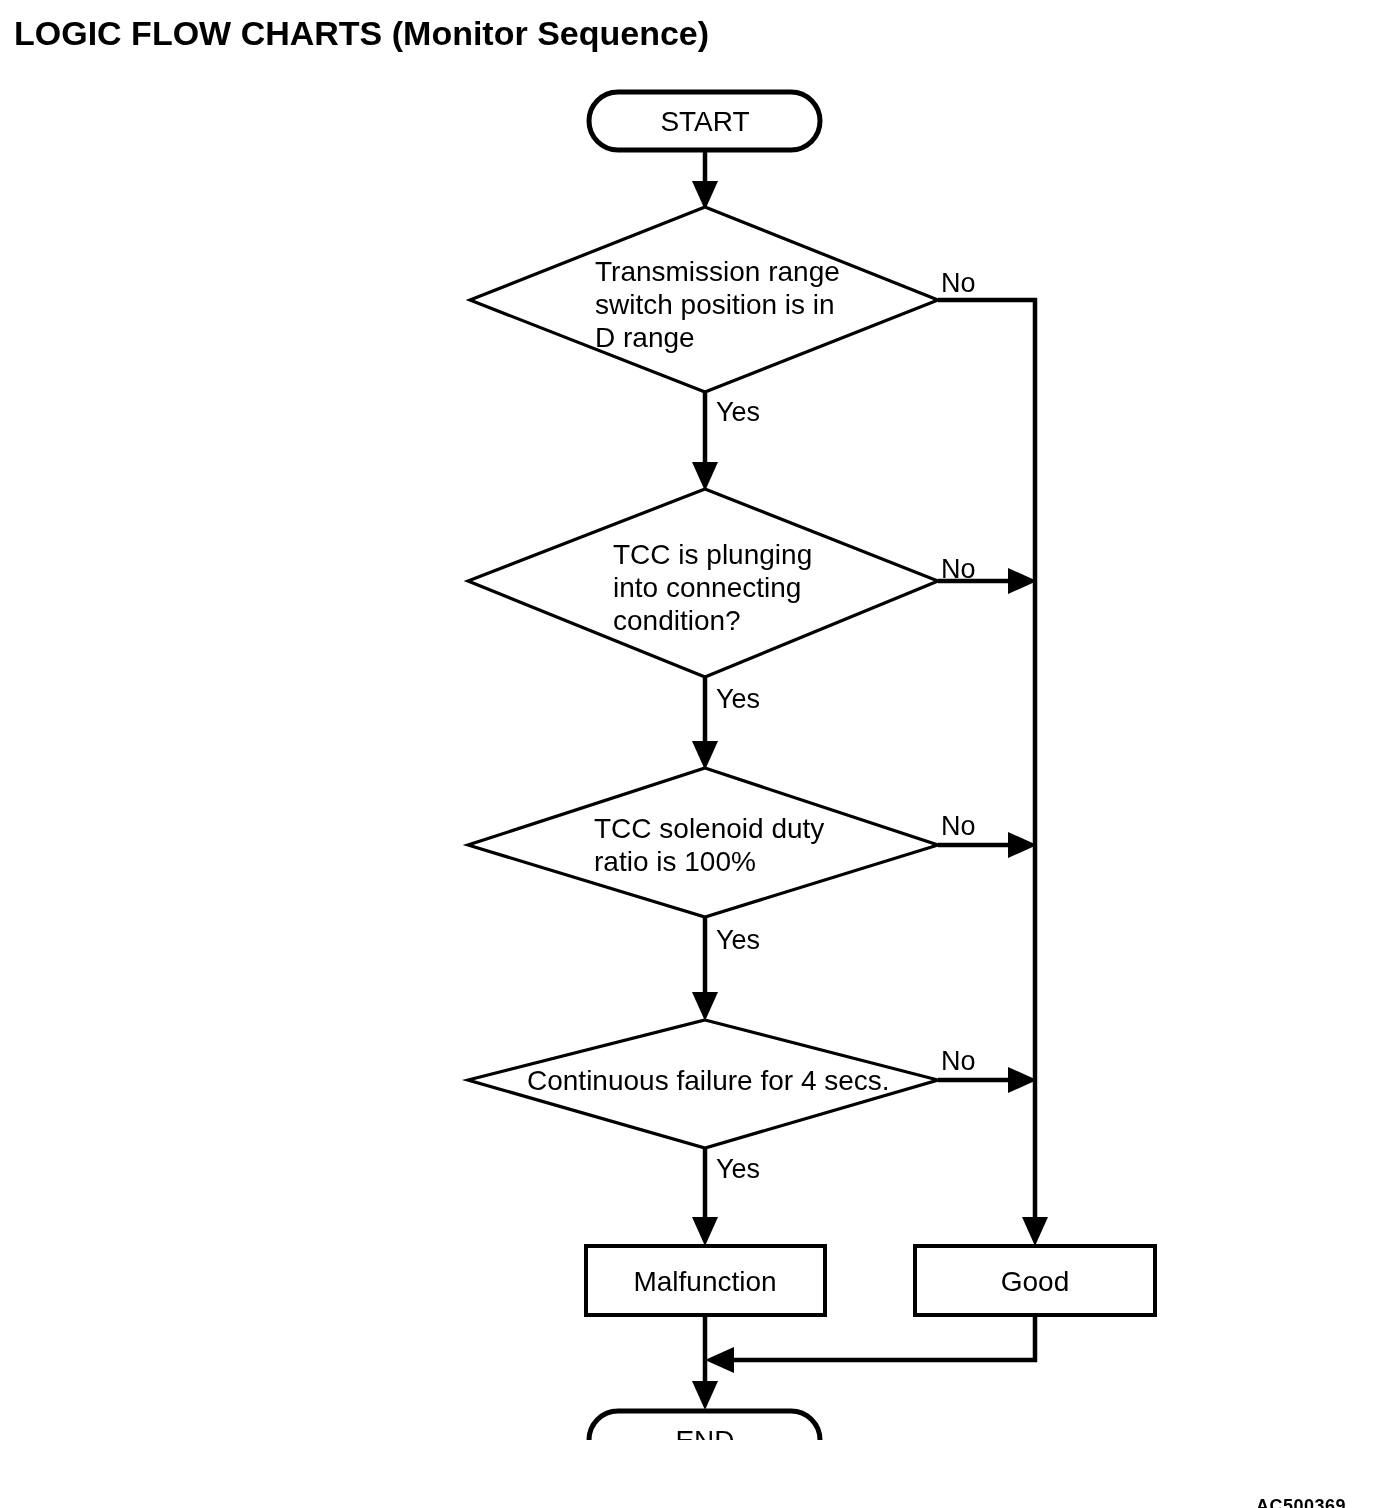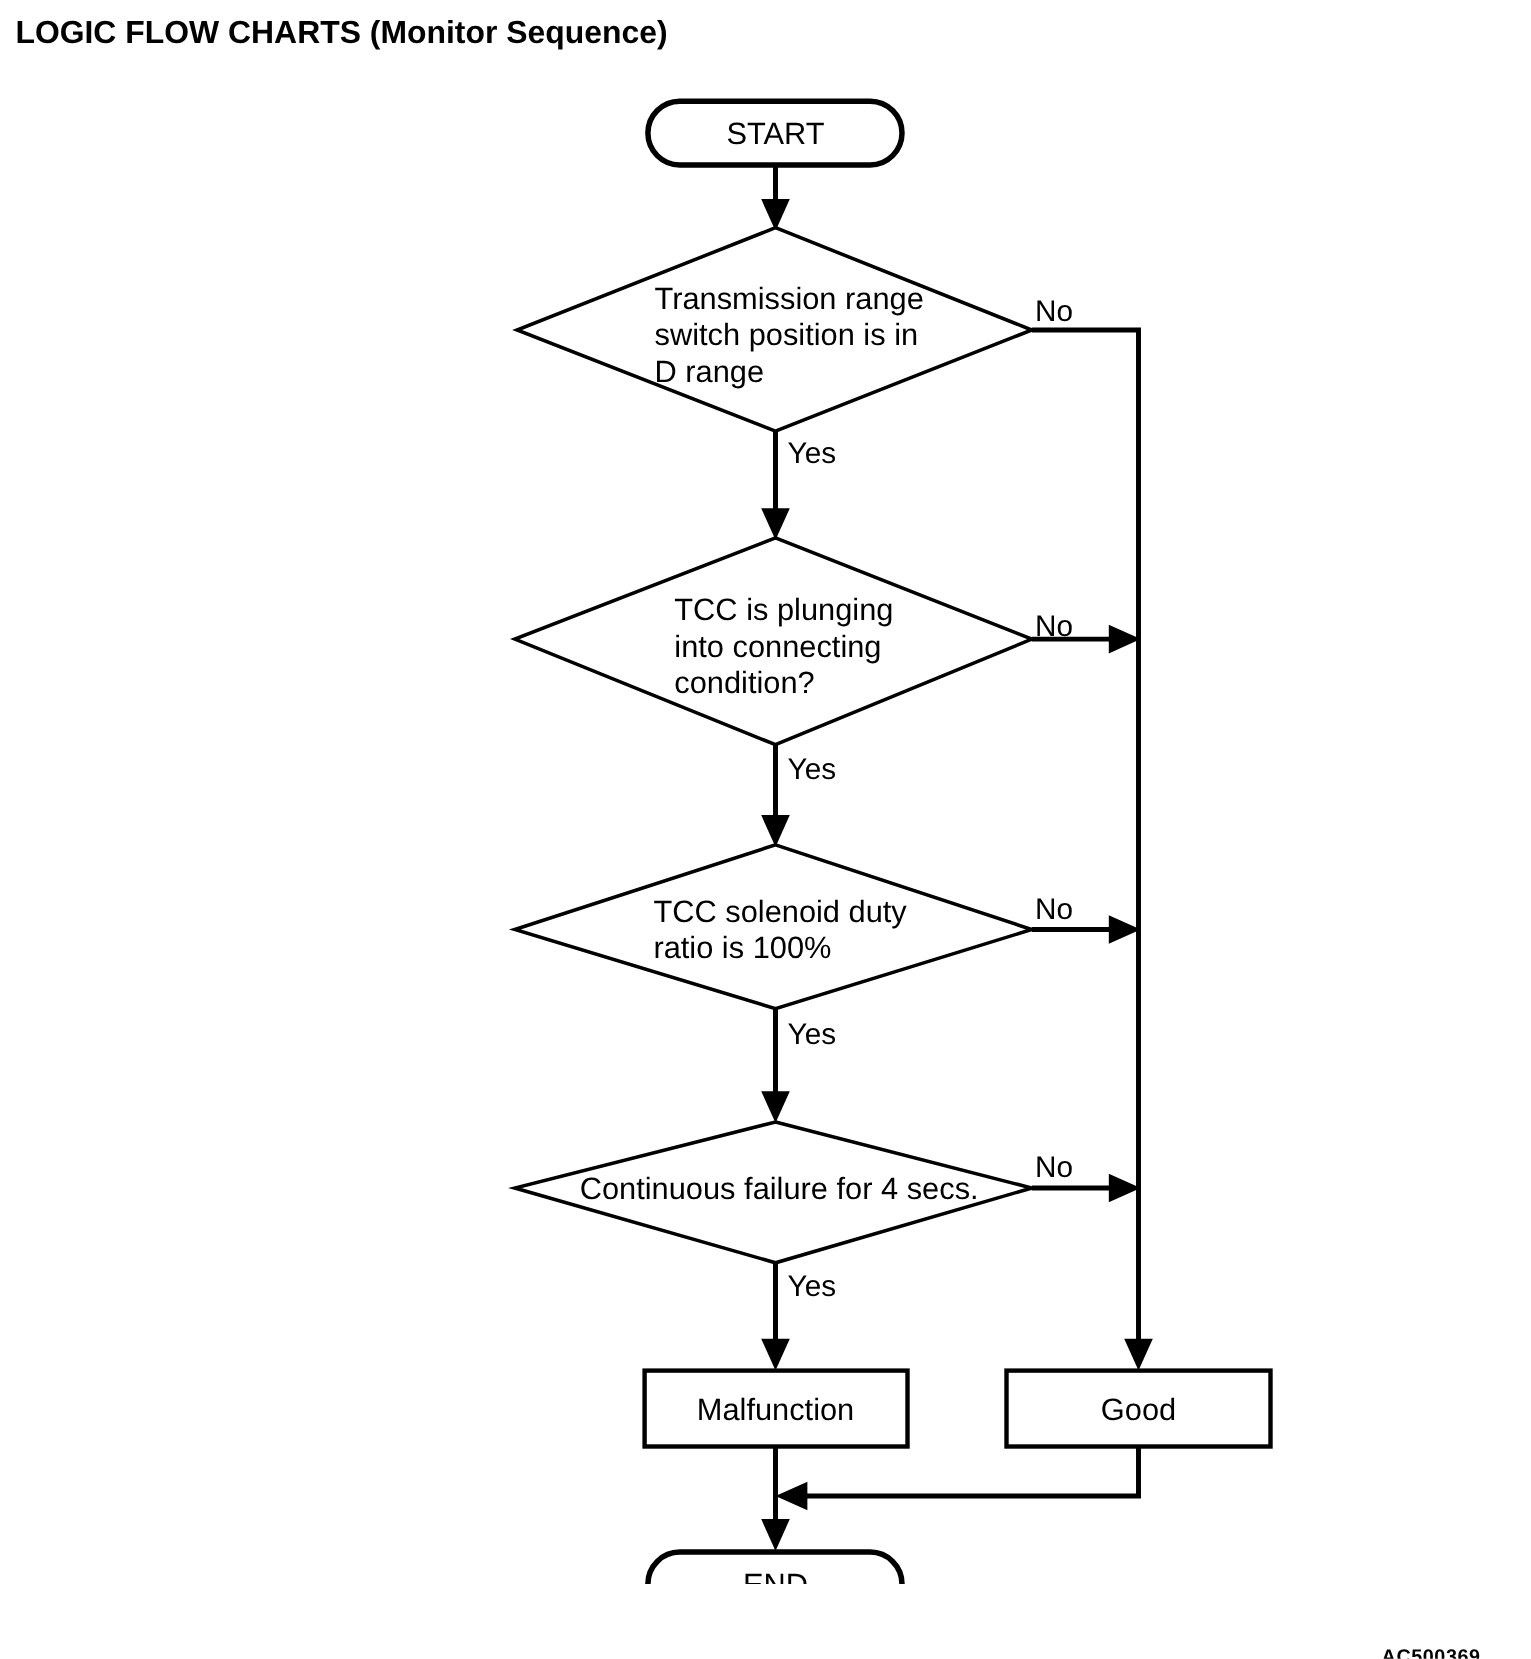--- a/index.html
+++ b/index.html
@@ -12,21 +12,21 @@
     height: 1508px;
     font-family: "Liberation Sans", sans-serif;
     color: #000000;
     position: relative;
     overflow: hidden;
   }
   #page-title {
     position: absolute;
     left: 14px;
     top: 14px;
-    font-size: 29px;
+    font-size: 34px;
     font-weight: bold;
     letter-spacing: 0px;
     white-space: nowrap;
   }
   #figure-code {
     position: absolute;
     right: 46px;
     top: 1496px;
     font-size: 18px;
     font-weight: bold;

